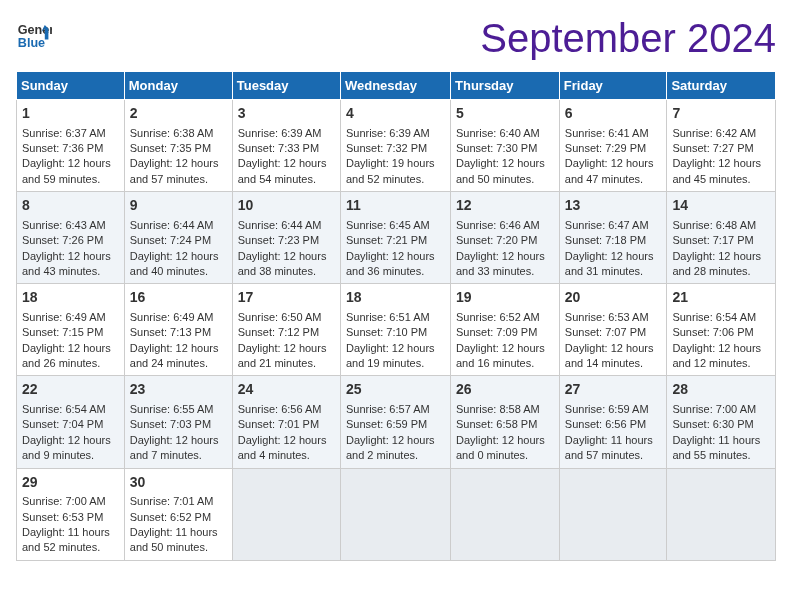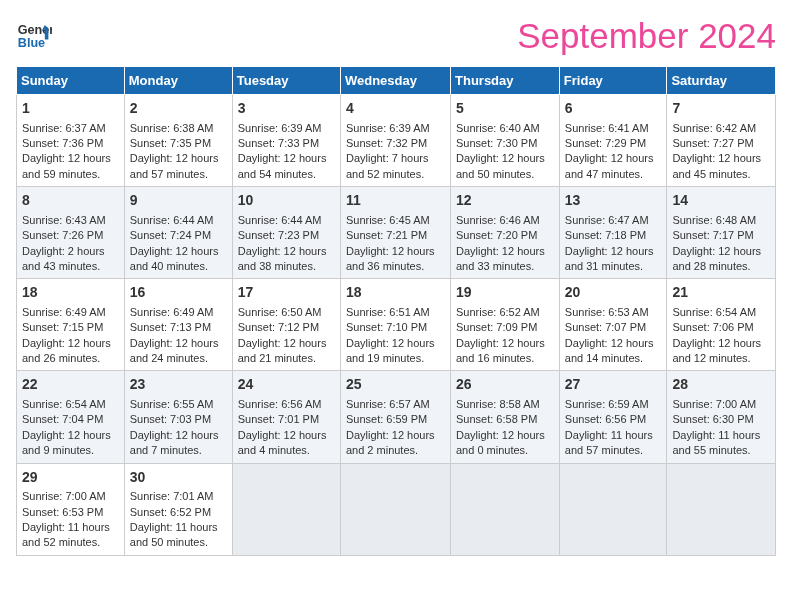--- a/index.html
+++ b/index.html
@@ -22,22 +22,22 @@
       gap: 6px;
     }
     .logo-icon {
       width: 36px;
       height: 36px;
     }
     .title-area {
       text-align: right;
     }
     .calendar-title {
-      font-size: 35px;
-      color: #ec4899;
+      font-size: 40px;
+      color: #4c1d95;
       font-weight: normal;
     }
     .calendar-subtitle {
       font-size: 14px;
       color: #555;
     }
     table {
       width: 100%;
       border-collapse: collapse;
       font-size: 11px;
@@ -124,21 +124,21 @@
         <td>
           <span class="day-num">3</span>
           <div>Sunrise: 6:39 AM</div>
           <div>Sunset: 7:33 PM</div>
           <div>Daylight: 12 hours and 54 minutes.</div>
         </td>
         <td>
           <span class="day-num">4</span>
           <div>Sunrise: 6:39 AM</div>
           <div>Sunset: 7:32 PM</div>
-          <div>Daylight: 7 hours and 52 minutes.</div>
+          <div>Daylight: 19 hours and 52 minutes.</div>
         </td>
         <td>
           <span class="day-num">5</span>
           <div>Sunrise: 6:40 AM</div>
           <div>Sunset: 7:30 PM</div>
           <div>Daylight: 12 hours and 50 minutes.</div>
         </td>
         <td>
           <span class="day-num">6</span>
           <div>Sunrise: 6:41 AM</div>
@@ -150,21 +150,21 @@
           <div>Sunrise: 6:42 AM</div>
           <div>Sunset: 7:27 PM</div>
           <div>Daylight: 12 hours and 45 minutes.</div>
         </td>
       </tr>
       <tr>
         <td>
           <span class="day-num">8</span>
           <div>Sunrise: 6:43 AM</div>
           <div>Sunset: 7:26 PM</div>
-          <div>Daylight: 2 hours and 43 minutes.</div>
+          <div>Daylight: 12 hours and 43 minutes.</div>
         </td>
         <td>
           <span class="day-num">9</span>
           <div>Sunrise: 6:44 AM</div>
           <div>Sunset: 7:24 PM</div>
           <div>Daylight: 12 hours and 40 minutes.</div>
         </td>
         <td>
           <span class="day-num">10</span>
           <div>Sunrise: 6:44 AM</div>

